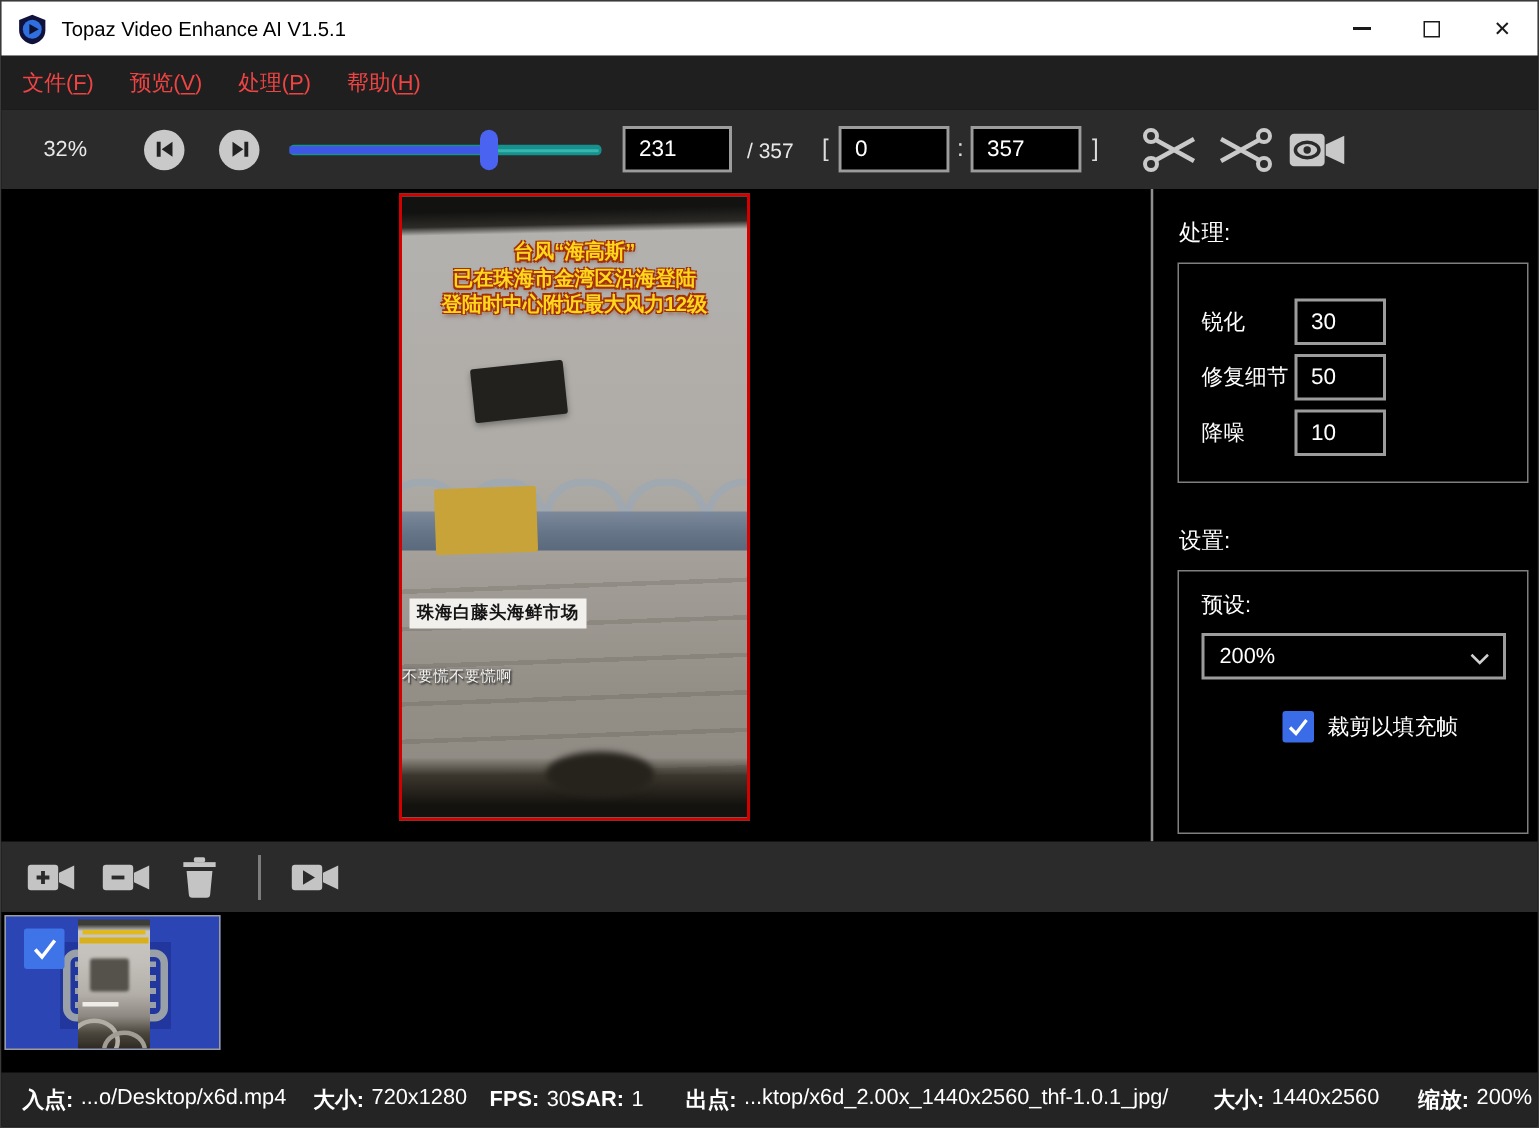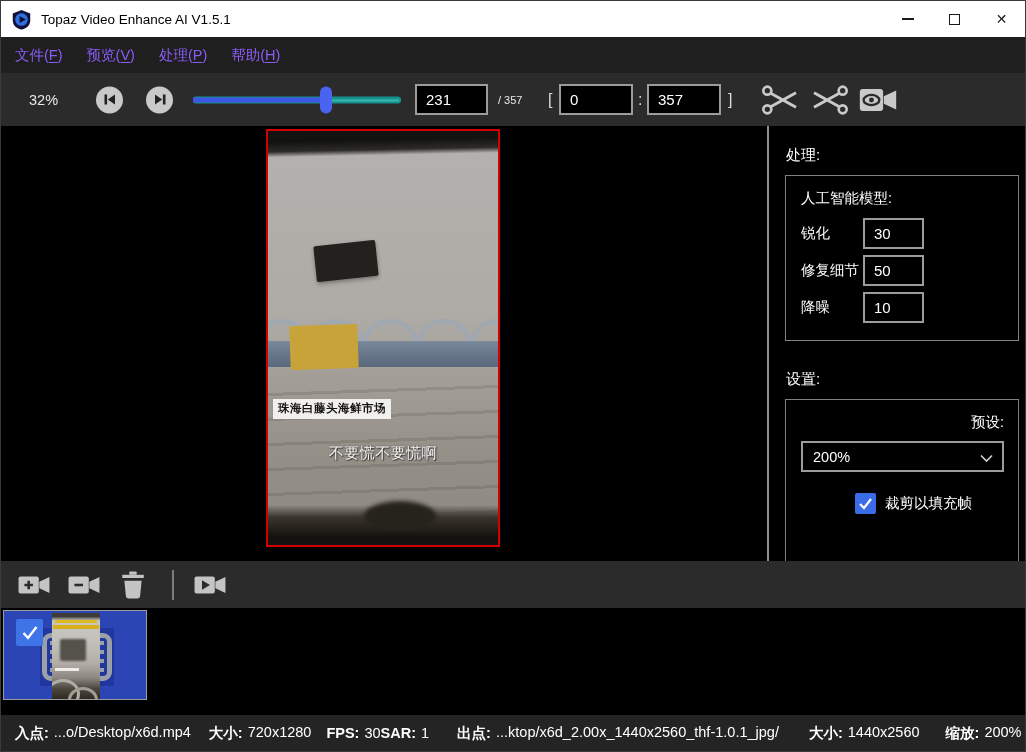--- a/index.html
+++ b/index.html
@@ -11,21 +11,21 @@
   .titlebar { height:36px; background:#fff; display:flex; align-items:center; position:relative; flex:none; }
   .logo { width:21px; height:21px; margin-left:10px; flex:none; }
   .title-text { margin-left:9px; font-size:13.5px; color:#000; }
   .win-controls { position:absolute; right:0; top:0; height:100%; display:flex; }
   .win-btn { width:47px; height:100%; display:flex; align-items:center; justify-content:center; color:#1a1a1a; font-size:14px; cursor:default; }
   .min-glyph { width:12px; height:2px; background:#1a1a1a; }
   .max-glyph { width:11px; height:11px; border:1.5px solid #1a1a1a; }
 
   
   .menubar { height:36px; background:#1f1f1f; display:flex; align-items:center; flex:none; }
-  .menu-item { color:#8b5cf6; font-size:14.5px; padding:0 12px; }
+  .menu-item { color:#ef4444; font-size:14.5px; padding:0 12px; }
   .menu-item:first-child { margin-left:2px; }
   .menu-item .u { text-decoration:underline; text-underline-offset:2px; }
 
   
   .toolbar { height:53px; background:#2b2b2b; position:relative; flex:none; color:#e8e8e8; }
   .tb-abs { position:absolute; top:50%; transform:translateY(-50%); }
   .tb-text { font-size:14.5px; color:#e8e8e8; }
   .circle-btn { width:27px; height:27px; border-radius:50%; background:#c9c9c9; display:flex; align-items:center; justify-content:center; }
   .slider { left:192px; width:208px; height:27px; }
   .slider-track { position:absolute; left:0; right:0; top:10px; height:7px; background:#17918d; border-radius:3px; }
@@ -46,36 +46,36 @@
   .v-sky { position:absolute; inset:0; background:linear-gradient(#b4b2af 0%, #aeaba6 45%, #a19c95 62%, #938e86 80%, #8e8982 100%); }
   .v-topdark { position:absolute; left:-6px; top:-4px; width:246px; height:28px; background:linear-gradient(to bottom, #121210 45%, #2c2b28 80%, rgba(44,43,40,0)); transform:rotate(-1.2deg); }
   .v-headline { position:absolute; top:28px; left:0; right:0; text-align:center; font-size:13.5px; font-weight:bold; line-height:17.5px; color:#ffd61e;
     text-shadow:-1px -1px 0 #a63000, 1px -1px 0 #a63000, -1px 1px 0 #a63000, 1px 1px 0 #a63000, 0 2px 3px rgba(120,30,0,.55); }
   .v-mirror { position:absolute; left:47px; top:112px; width:62px; height:36px; background:#23211e; border-radius:2px; transform:rotate(-6deg); box-shadow:0 2px 4px rgba(0,0,0,.35); }
   .v-bridge-deck { position:absolute; left:0; top:210px; width:100%; height:26px; background:linear-gradient(#74849a 0%, #5a6c84 55%, #4d5f77 100%); opacity:.85; }
   .arch { position:absolute; top:188px; width:56px; height:26px; border:5px solid #9fa8b2; border-bottom:none; border-radius:56px 56px 0 0; opacity:.9; }
   .v-sign { position:absolute; left:22px; top:194px; width:68px; height:44px; background:#c7a339; border-radius:2px; transform:rotate(-2deg); filter:blur(.4px); }
   .v-water-streaks { position:absolute; left:0; top:240px; width:100%; height:150px; background:repeating-linear-gradient(178deg, rgba(70,65,55,0) 0 22px, rgba(70,65,55,.18) 22px 25px); }
   .v-loctag { position:absolute; left:5px; top:268px; background:#f2f0ed; color:#141414; font-size:11.5px; font-weight:bold; padding:2px 5px 3px; letter-spacing:.5px; }
-  .v-sub { position:absolute; top:313px; left:0; right:0; text-align:center; color:#f6f4f1; font-size:15px; letter-spacing:.5px; text-shadow:0 0 2px #444, 1px 1px 1px #333; }
+  .v-sub { position:absolute; top:313px; left:0; right:0; text-align:left; color:#f6f4f1; font-size:10px; letter-spacing:.5px; text-shadow:0 0 2px #444, 1px 1px 1px #333; }
   .v-bottomdark { position:absolute; left:0; bottom:0; width:100%; height:40px; background:linear-gradient(to top, #14120e 20%, #3b362d 70%, rgba(59,54,45,0)); }
   .v-blob { position:absolute; left:96px; bottom:14px; width:72px; height:30px; background:#26231d; border-radius:50%; filter:blur(2px); }
 
   
   .side-panel { flex:1; background:#000; color:#fff; padding-left:14px; padding-right:6px; overflow:hidden; }
   .panel-title { font-size:15px; margin-top:20px; margin-left:3px; }
   .group { border:1px solid #7f7f7f; margin:10px 0 0 2px; padding:13px 14px 17px 15px; }
   .group-label { font-size:14.5px; }
   .dropdown { margin-top:9px; height:31px; border:2px solid #9c9c9c; background:#000; display:flex; align-items:center; padding:0 10px; font-size:14.5px; position:relative; }
   .dropdown .chev { position:absolute; right:9px; top:11px; }
   .param-row { display:flex; align-items:center; margin-top:6px; }
   .param-label { width:62px; font-size:14.5px; flex:none; }
   .param-input { width:61px; height:31px; background:#000; border:2px solid #9c9c9c; color:#fff; font-size:15px; padding-left:9px; outline:none; }
   .settings-title { margin-top:29px; }
-  .group-settings { padding-bottom:60px;text-align:right; }
+  .group-settings { padding-bottom:60px; }
   .checkbox-row { display:flex; align-items:center; margin-top:21px; margin-left:54px; }
   .checkbox { width:21px; height:21px; background:#3a6ce8; border-radius:2px; display:flex; align-items:center; justify-content:center; flex:none; }
   .checkbox-label { margin-left:9px; font-size:14.5px; }
 
   
   .clip-toolbar { height:47px; background:#2b2b2b; position:relative; flex:none; }
   .ct-abs { position:absolute; top:50%; transform:translateY(-50%); display:flex; align-items:center; justify-content:center; }
   .ct-divider { left:171px; width:2px; height:30px; background:#7d7d7d; }
 
   
@@ -149,21 +149,21 @@
     </div>
 
     <div class="tb-abs slider">
       <div class="slider-track"></div>
       <div class="slider-line"></div>
       <div class="slider-progress"></div>
       <div class="slider-handle"></div>
     </div>
 
     <input class="tb-input" style="left: 414px; width: 73px;" value="231">
-    <span class="tb-abs tb-text" style="left:497px; font-size:11px;">/ 357</span>
+    <span class="tb-abs tb-text" style="left:497px; font-size:14px;">/ 357</span>
 
     <span class="tb-abs tb-bracket" style="left:547px;">[</span>
     <input class="tb-input" style="left: 558px; width: 74px;" value="0">
     <span class="tb-abs tb-bracket" style="left:637px;">:</span>
     <input class="tb-input" style="left: 646px; width: 74px;" value="357">
     <span class="tb-abs tb-bracket" style="left:727px;">]</span>
 
     <div class="tb-abs tool-icon" style="left:760px;">
       <svg width="38" height="32" viewBox="0 0 28 24">
         <circle cx="4.5" cy="5" r="3" stroke="#c9c9c9" stroke-width="2" fill="none"></circle>
@@ -195,34 +195,38 @@
         <div class="arch" style="left:-14px;"></div>
         <div class="arch" style="left:40px;"></div>
         <div class="arch" style="left:94px;"></div>
         <div class="arch" style="left:148px;"></div>
         <div class="arch" style="left:202px;"></div>
         <div class="v-bridge-deck"></div>
         <div class="v-sign"></div>
         <div class="v-water-streaks"></div>
         <div class="v-topdark"></div>
         <div class="v-mirror"></div>
+        <div class="v-headline">
+          <div>台风“海高斯”</div>
+          <div>已在珠海市金湾区沿海登陆</div>
+          <div>登陆时中心附近最大风力12级</div>
+        </div>
         <div class="v-loctag">珠海白藤头海鲜市场</div>
         <div class="v-sub">不要慌不要慌啊</div>
         <div class="v-bottomdark"></div>
         <div class="v-blob"></div>
       </div>
     </div>
 
     <div class="splitter"></div>
 
     <div class="side-panel">
       <div class="panel-title">处理:</div>
 
       <div class="group">
-        <div class="group-label">人工智能模型:</div>
 
         <div class="param-row" style="margin-top:10px;">
           <span class="param-label">锐化</span>
           <input class="param-input" value="30" style="">
         </div>
         <div class="param-row">
           <span class="param-label">修复细节</span>
           <input class="param-input" value="50" style="">
         </div>
         <div class="param-row">

